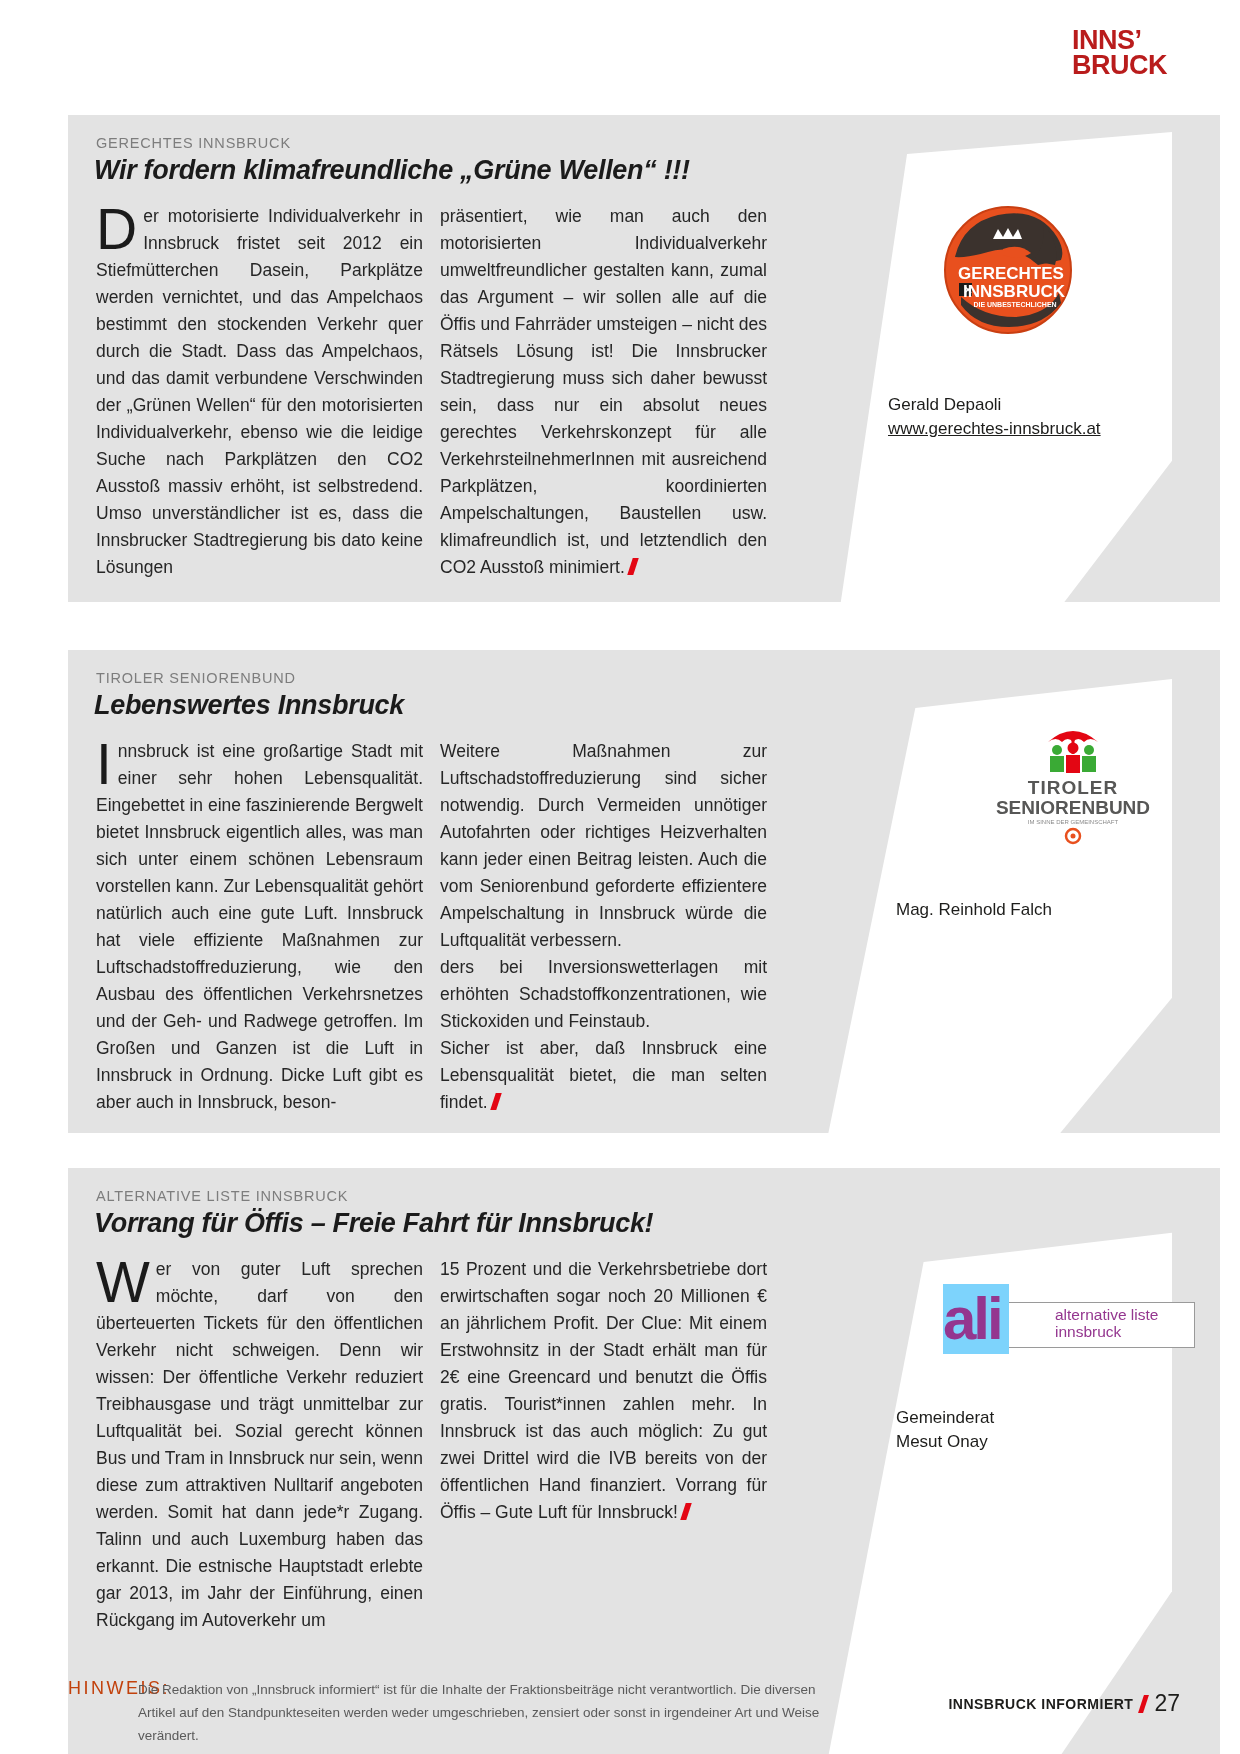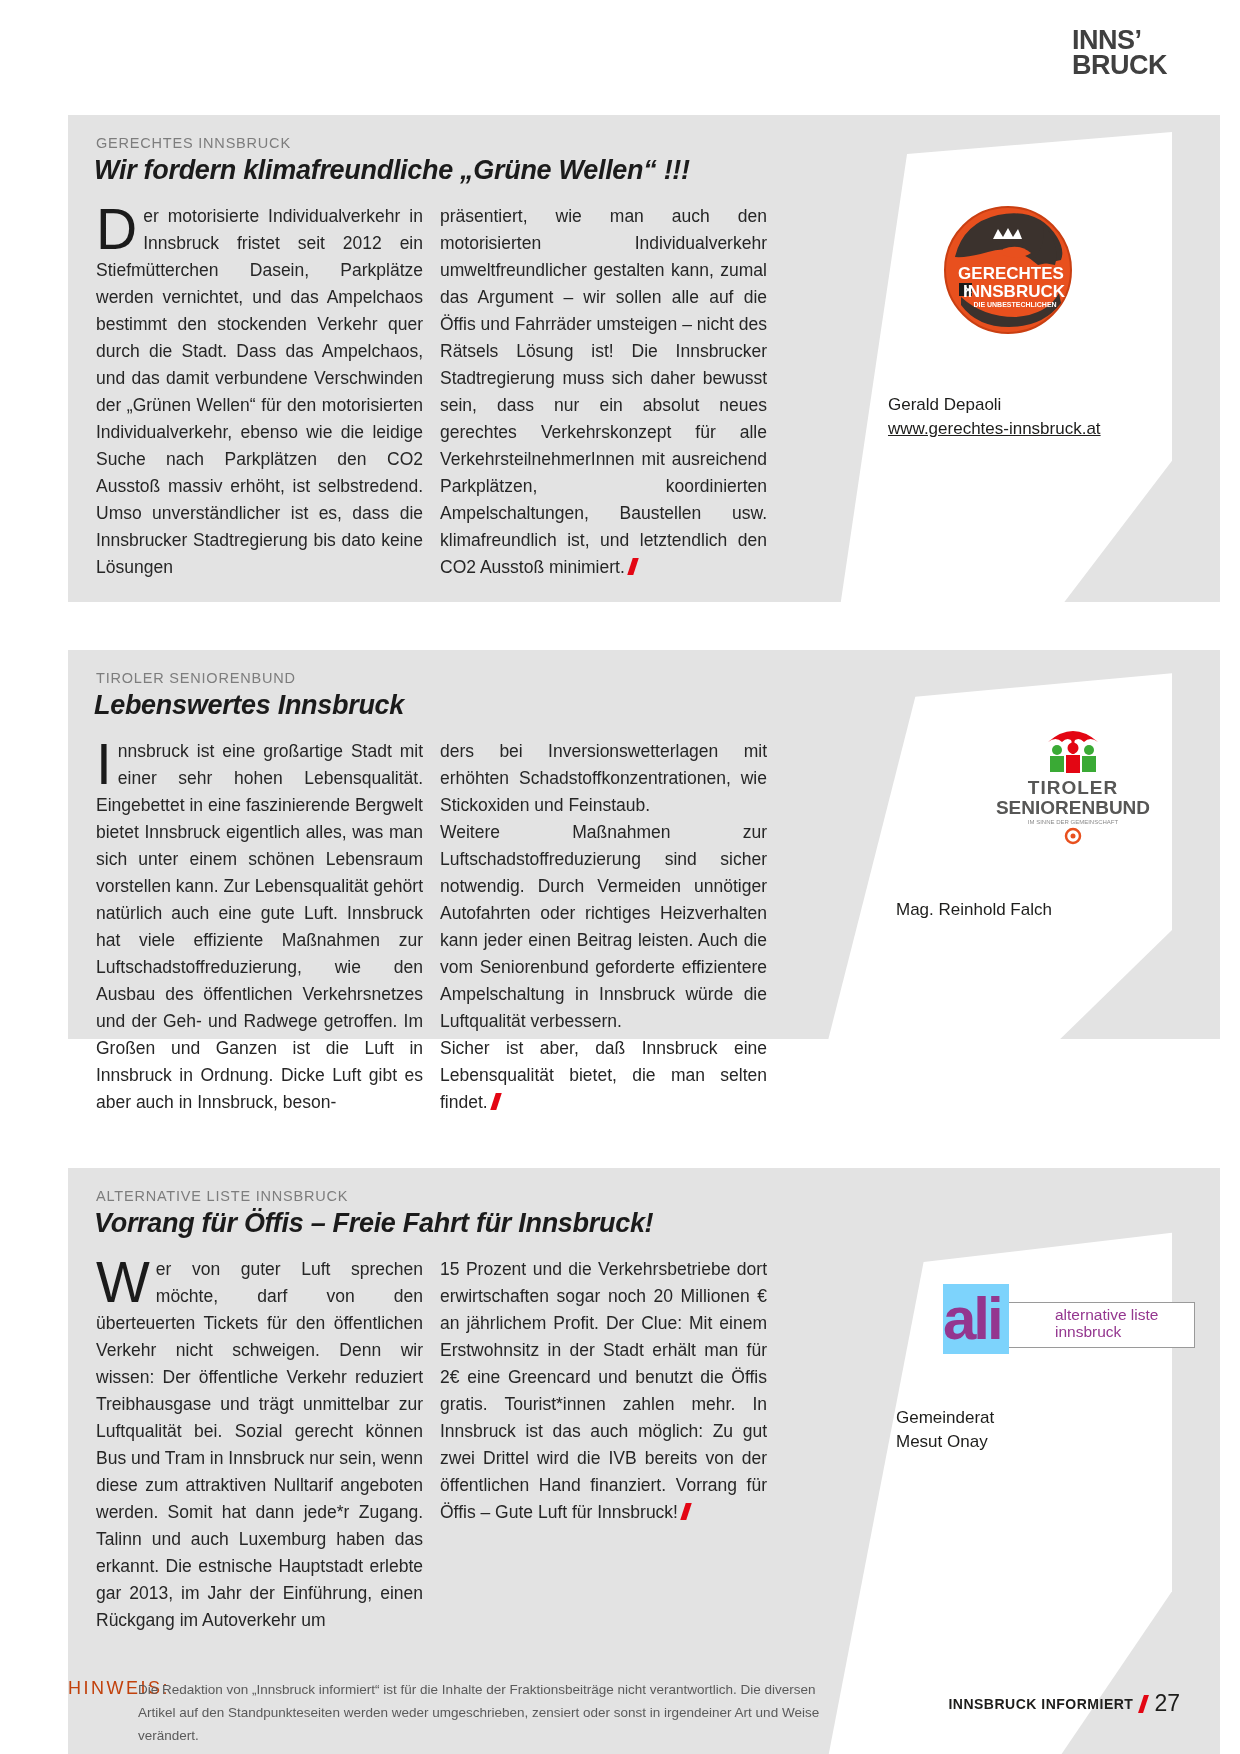--- a/index.html
+++ b/index.html
@@ -1,21 +1,21 @@
 <!DOCTYPE html>
 <html><head>
 <meta charset="utf-8">
 <style>
   html,body{margin:0;padding:0;background:#fff;}
   #page{position:relative;width:1240px;height:1754px;background:#ffffff;overflow:hidden;
         font-family:"Liberation Sans",sans-serif;color:#232323;}
 
   
   .masthead{position:absolute;left:1072px;top:28px;line-height:25px;font-size:27px;
-            font-weight:800;letter-spacing:-0.5px;color:#404040;}
+            font-weight:800;letter-spacing:-0.5px;color:#b91c1c;}
 
   
   .sect{position:absolute;left:68px;width:1104px;background:#e3e3e3;padding-left:48px;}
   .wedge{position:absolute;top:0;left:690px;width:414px;height:100%;background:#ffffff;}
 
   .kicker{position:absolute;left:28px;top:20px;font-size:14.5px;letter-spacing:0.8px;
           color:#7d7d7d;font-weight:400;}
   .title{position:absolute;left:26px;top:40px;font-size:27px;font-weight:700;
          font-style:italic;color:#1b1b1b;letter-spacing:-0.3px;white-space:nowrap;}
 
@@ -90,32 +90,32 @@
         <text x="72" y="102" text-anchor="middle" font-family="Liberation Sans,sans-serif" font-size="7" font-weight="700" fill="#ffffff">DIE UNBESTECHLICHEN</text>
       </svg>
     </div>
 
     <div class="credit" style="left:820px;top:278px;">
       <div>Gerald Depaoli</div>
       <a href="#">www.gerechtes-innsbruck.at</a>
     </div>
   </div>
 
-  <div class="sect" style="top:650px;height:389px;">
+  <div class="sect" style="top:650px;height:483px;">
     <div class="wedge" style="clip-path:polygon(38% 12%,100% 6%,100% 72%,73% 100%,17% 100%);"></div>
 
     <div class="kicker">TIROLER SENIORENBUND</div>
     <div class="title">Lebenswertes Innsbruck</div>
 
     <div class="col col1">
       <p><span class="dropcap">I</span><span>nnsbruck ist eine großartige Stadt mit einer sehr hohen Lebensqualität. Eingebettet in eine faszinierende Bergwelt bietet Innsbruck eigentlich alles, was man sich unter einem schönen Lebensraum vorstellen kann. Zur Lebensqualität gehört natürlich auch eine gute Luft. Innsbruck hat viele effiziente Maßnahmen zur Luftschadstoffreduzierung, wie den Ausbau des öffentlichen Verkehrsnetzes und der Geh- und Radwege getroffen. Im Großen und Ganzen ist die Luft in Innsbruck in Ordnung. Dicke Luft gibt es aber auch in Innsbruck,  beson-</span></p>
     </div>
     <div class="col col2">
+      <p>Weitere Maßnahmen zur Luftschadstoffreduzierung sind sicher notwendig. Durch Vermeiden  unnötiger Autofahrten oder richtiges Heizverhalten kann jeder einen Beitrag leisten. Auch die vom Seniorenbund geforderte effizientere Ampelschaltung in Innsbruck  würde die Luftqualität verbessern.</p>
       <p>ders bei Inversionswetterlagen mit erhöhten Schadstoffkonzentrationen, wie Stickoxiden und Feinstaub.</p>
-      <p>Weitere Maßnahmen zur Luftschadstoffreduzierung sind sicher notwendig. Durch Vermeiden  unnötiger Autofahrten oder richtiges Heizverhalten kann jeder einen Beitrag leisten. Auch die vom Seniorenbund geforderte effizientere Ampelschaltung in Innsbruck  würde die Luftqualität verbessern.</p>
       <p><span>Sicher ist aber, daß Innsbruck eine Lebensqualität bietet, die man selten findet.</span><span class="endmark"></span></p>
     </div>
 
     <div style="position:absolute;left:910px;top:78px;">
       <svg width="190" height="120" viewBox="0 0 190 120">
         <path d="M70 14 Q95 -8 120 14 Q112 8 106 14 Q100 8 95 14 Q90 8 84 14 Q78 8 70 14 Z" fill="#e30613"></path>
         <rect x="93.5" y="10" width="3" height="16" fill="#e30613"></rect>
         <circle cx="79" cy="22" r="5" fill="#3aaa35"></circle>
         <path d="M72 28 h14 v16 h-14 Z" fill="#3aaa35"></path>
         <circle cx="95" cy="20" r="5.5" fill="#e30613"></circle>

